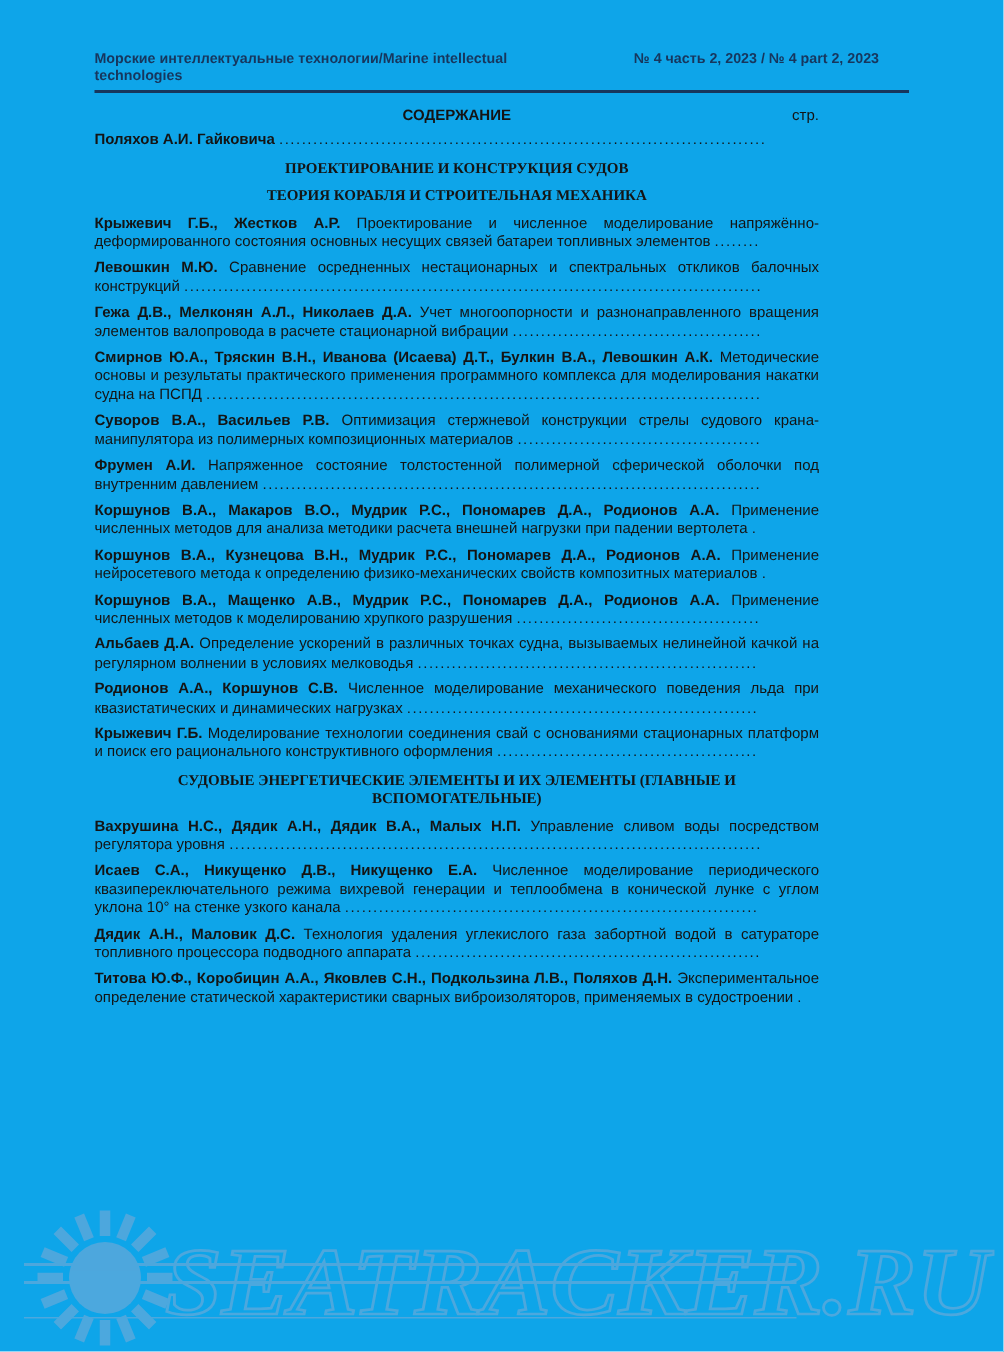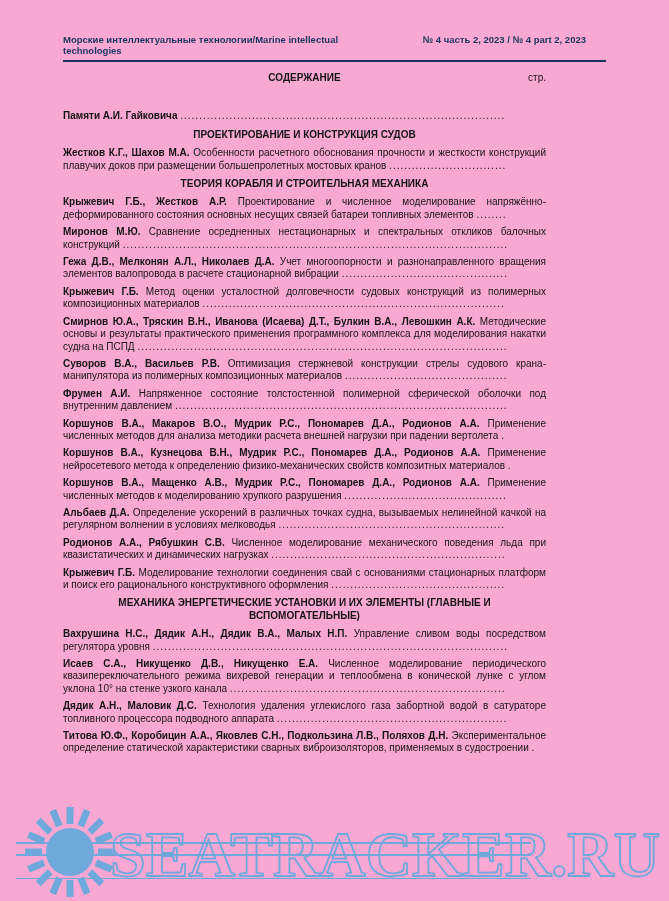--- a/index.html
+++ b/index.html
@@ -5,21 +5,21 @@
   * { margin: 0; padding: 0; box-sizing: border-box; }
   html, body { background: #ffffff; }
   body {
     font-family: "Liberation Sans", "DejaVu Sans", sans-serif;
     color: #111;
   }
   .page {
     position: relative;
     width: 669px;
     height: 901px;
-    background: #f9a8d4;
+    background: #0ea5e9;
     overflow: hidden;
   }
   .header {
     position: absolute;
     left: 63px;
     top: 34px;
     width: 543px;
     display: flex;
     justify-content: space-between;
     align-items: baseline;
@@ -36,32 +36,33 @@
     top: 72px;
     width: 483px;
     font-size: 10px;
     line-height: 12.4px;
     color: #141414;
   }
   .toc-head {
     position: relative;
     text-align: center;
     font-weight: bold;
-    margin-bottom: 26px;
+    margin-bottom: 4px;
   }
   .toc-head .page-col {
     position: absolute;
     right: 0;
     top: 0;
     font-weight: normal;
   }
   .section-heading {
     text-align: center;
     font-weight: bold;
     margin: 6px 2px 6px;
+    font-family: Liberation Serif, serif;
   }
   .entry {
     position: relative;
     margin-bottom: 5px;
     text-align: justify;
   }
   .entry .etext { display: block; padding-right: 0; overflow-wrap: normal; }
   .entry b { font-weight: bold; }
   .entry .page {
     position: absolute;
@@ -75,20 +76,21 @@
 
   
   .watermark {
     position: absolute;
     left: 0;
     top: 806px;
     width: 535px;
     height: 95px;
     opacity: 0.85;
     pointer-events: none;
+    font-style: italic;
   }
   .wm-line {
     position: absolute;
     left: 16px;
     right: 4px;
     height: 2px;
     background: var(--wm, #58a8dc);
   }
   .wm-line.l1 { top: 36px; }
   .wm-line.l2 { top: 48px; }
@@ -129,46 +131,38 @@
     <span class="issue">№ 4 часть 2, 2023 / № 4 part 2, 2023</span>
   </div>
 
   <div class="toc">
     <div class="toc-head">
       <span class="toc-title">СОДЕРЖАНИЕ</span>
       <span class="page-col">стр.</span>
     </div>
     <div id="toc-list">
         <div class="entry">
-          <span class="etext"><b>Памяти А.И. Гайковича</b> <span class="dots">......................................................................................</span></span>
+          <span class="etext"><b>Поляхов А.И. Гайковича</b> <span class="dots">......................................................................................</span></span>
           <span class="page">14</span>
         </div>
         <div class="section-heading">ПРОЕКТИРОВАНИЕ И КОНСТРУКЦИЯ СУДОВ</div>
-        <div class="entry">
-          <span class="etext"><b>Жестков К.Г., Шахов М.А.</b> Особенности расчетного обоснования прочности и жесткости конструкций плавучих доков при размещении большепролетных мостовых кранов <span class="dots">...............................</span></span>
-          <span class="page">17</span>
-        </div>
         <div class="section-heading">ТЕОРИЯ КОРАБЛЯ И СТРОИТЕЛЬНАЯ МЕХАНИКА</div>
         <div class="entry">
           <span class="etext"><b>Крыжевич Г.Б., Жестков А.Р.</b> Проектирование и численное моделирование напряжённо-деформированного состояния основных несущих связей батареи топливных элементов <span class="dots">........</span></span>
           <span class="page">25</span>
         </div>
         <div class="entry">
-          <span class="etext"><b>Миронов М.Ю.</b> Сравнение осредненных нестационарных и спектральных откликов балочных конструкций <span class="dots">......................................................................................................</span></span>
+          <span class="etext"><b>Левошкин М.Ю.</b> Сравнение осредненных нестационарных и спектральных откликов балочных конструкций <span class="dots">......................................................................................................</span></span>
           <span class="page">31</span>
         </div>
         <div class="entry">
           <span class="etext"><b>Гежа Д.В., Мелконян А.Л., Николаев Д.А.</b> Учет многоопорности и разнонаправленного вращения элементов валопровода в расчете стационарной вибрации <span class="dots">............................................</span></span>
           <span class="page">37</span>
         </div>
         <div class="entry">
-          <span class="etext"><b>Крыжевич Г.Б.</b> Метод оценки усталостной долговечности судовых конструкций из полимерных композиционных материалов <span class="dots">................................................................................</span></span>
-          <span class="page">43</span>
-        </div>
-        <div class="entry">
           <span class="etext"><b>Смирнов Ю.А., Тряскин В.Н., Иванова (Исаева) Д.Т., Булкин В.А., Левошкин А.К.</b> Методические основы и результаты практического применения программного комплекса для моделирования накатки судна на ПСПД <span class="dots">..................................................................................................</span></span>
           <span class="page">50</span>
         </div>
         <div class="entry">
           <span class="etext"><b>Суворов В.А., Васильев Р.В.</b> Оптимизация стержневой конструкции стрелы судового крана-манипулятора из полимерных композиционных материалов <span class="dots">...........................................</span></span>
           <span class="page">58</span>
         </div>
         <div class="entry">
           <span class="etext"><b>Фрумен А.И.</b> Напряженное состояние толстостенной полимерной сферической оболочки под внутренним давлением <span class="dots">........................................................................................</span></span>
           <span class="page">63</span>
@@ -183,28 +177,28 @@
         </div>
         <div class="entry">
           <span class="etext"><b>Коршунов В.А., Мащенко А.В., Мудрик Р.С., Пономарев Д.А., Родионов А.А.</b> Применение численных методов к моделированию хрупкого разрушения <span class="dots">...........................................</span></span>
           <span class="page">84</span>
         </div>
         <div class="entry">
           <span class="etext"><b>Альбаев Д.А.</b> Определение ускорений в различных точках судна, вызываемых нелинейной качкой на регулярном волнении в условиях мелководья <span class="dots">............................................................</span></span>
           <span class="page">93</span>
         </div>
         <div class="entry">
-          <span class="etext"><b>Родионов А.А., Рябушкин С.В.</b> Численное моделирование механического поведения льда при квазистатических и динамических нагрузках <span class="dots">..............................................................</span></span>
+          <span class="etext"><b>Родионов А.А., Коршунов С.В.</b> Численное моделирование механического поведения льда при квазистатических и динамических нагрузках <span class="dots">..............................................................</span></span>
           <span class="page">99</span>
         </div>
         <div class="entry">
           <span class="etext"><b>Крыжевич Г.Б.</b> Моделирование технологии соединения свай с основаниями стационарных платформ и поиск его рационального конструктивного оформления <span class="dots">..............................................</span></span>
           <span class="page">106</span>
         </div>
-        <div class="section-heading">МЕХАНИКА ЭНЕРГЕТИЧЕСКИЕ УСТАНОВКИ И ИХ ЭЛЕМЕНТЫ (ГЛАВНЫЕ И ВСПОМОГАТЕЛЬНЫЕ)</div>
+        <div class="section-heading">СУДОВЫЕ ЭНЕРГЕТИЧЕСКИЕ ЭЛЕМЕНТЫ И ИХ ЭЛЕМЕНТЫ (ГЛАВНЫЕ И ВСПОМОГАТЕЛЬНЫЕ)</div>
         <div class="entry">
           <span class="etext"><b>Вахрушина Н.С., Дядик А.Н., Дядик В.А., Малых Н.П.</b> Управление сливом воды посредством регулятора уровня <span class="dots">..............................................................................................</span></span>
           <span class="page">118</span>
         </div>
         <div class="entry">
           <span class="etext"><b>Исаев С.А., Никущенко Д.В., Никущенко Е.А.</b> Численное моделирование периодического квазипереключательного режима вихревой генерации и теплообмена в конической лунке с углом уклона 10° на стенке узкого канала <span class="dots">.........................................................................</span></span>
           <span class="page">125</span>
         </div>
         <div class="entry">
           <span class="etext"><b>Дядик А.Н., Маловик Д.С.</b> Технология удаления углекислого газа забортной водой в сатураторе топливного процессора подводного аппарата <span class="dots">.............................................................</span></span>

